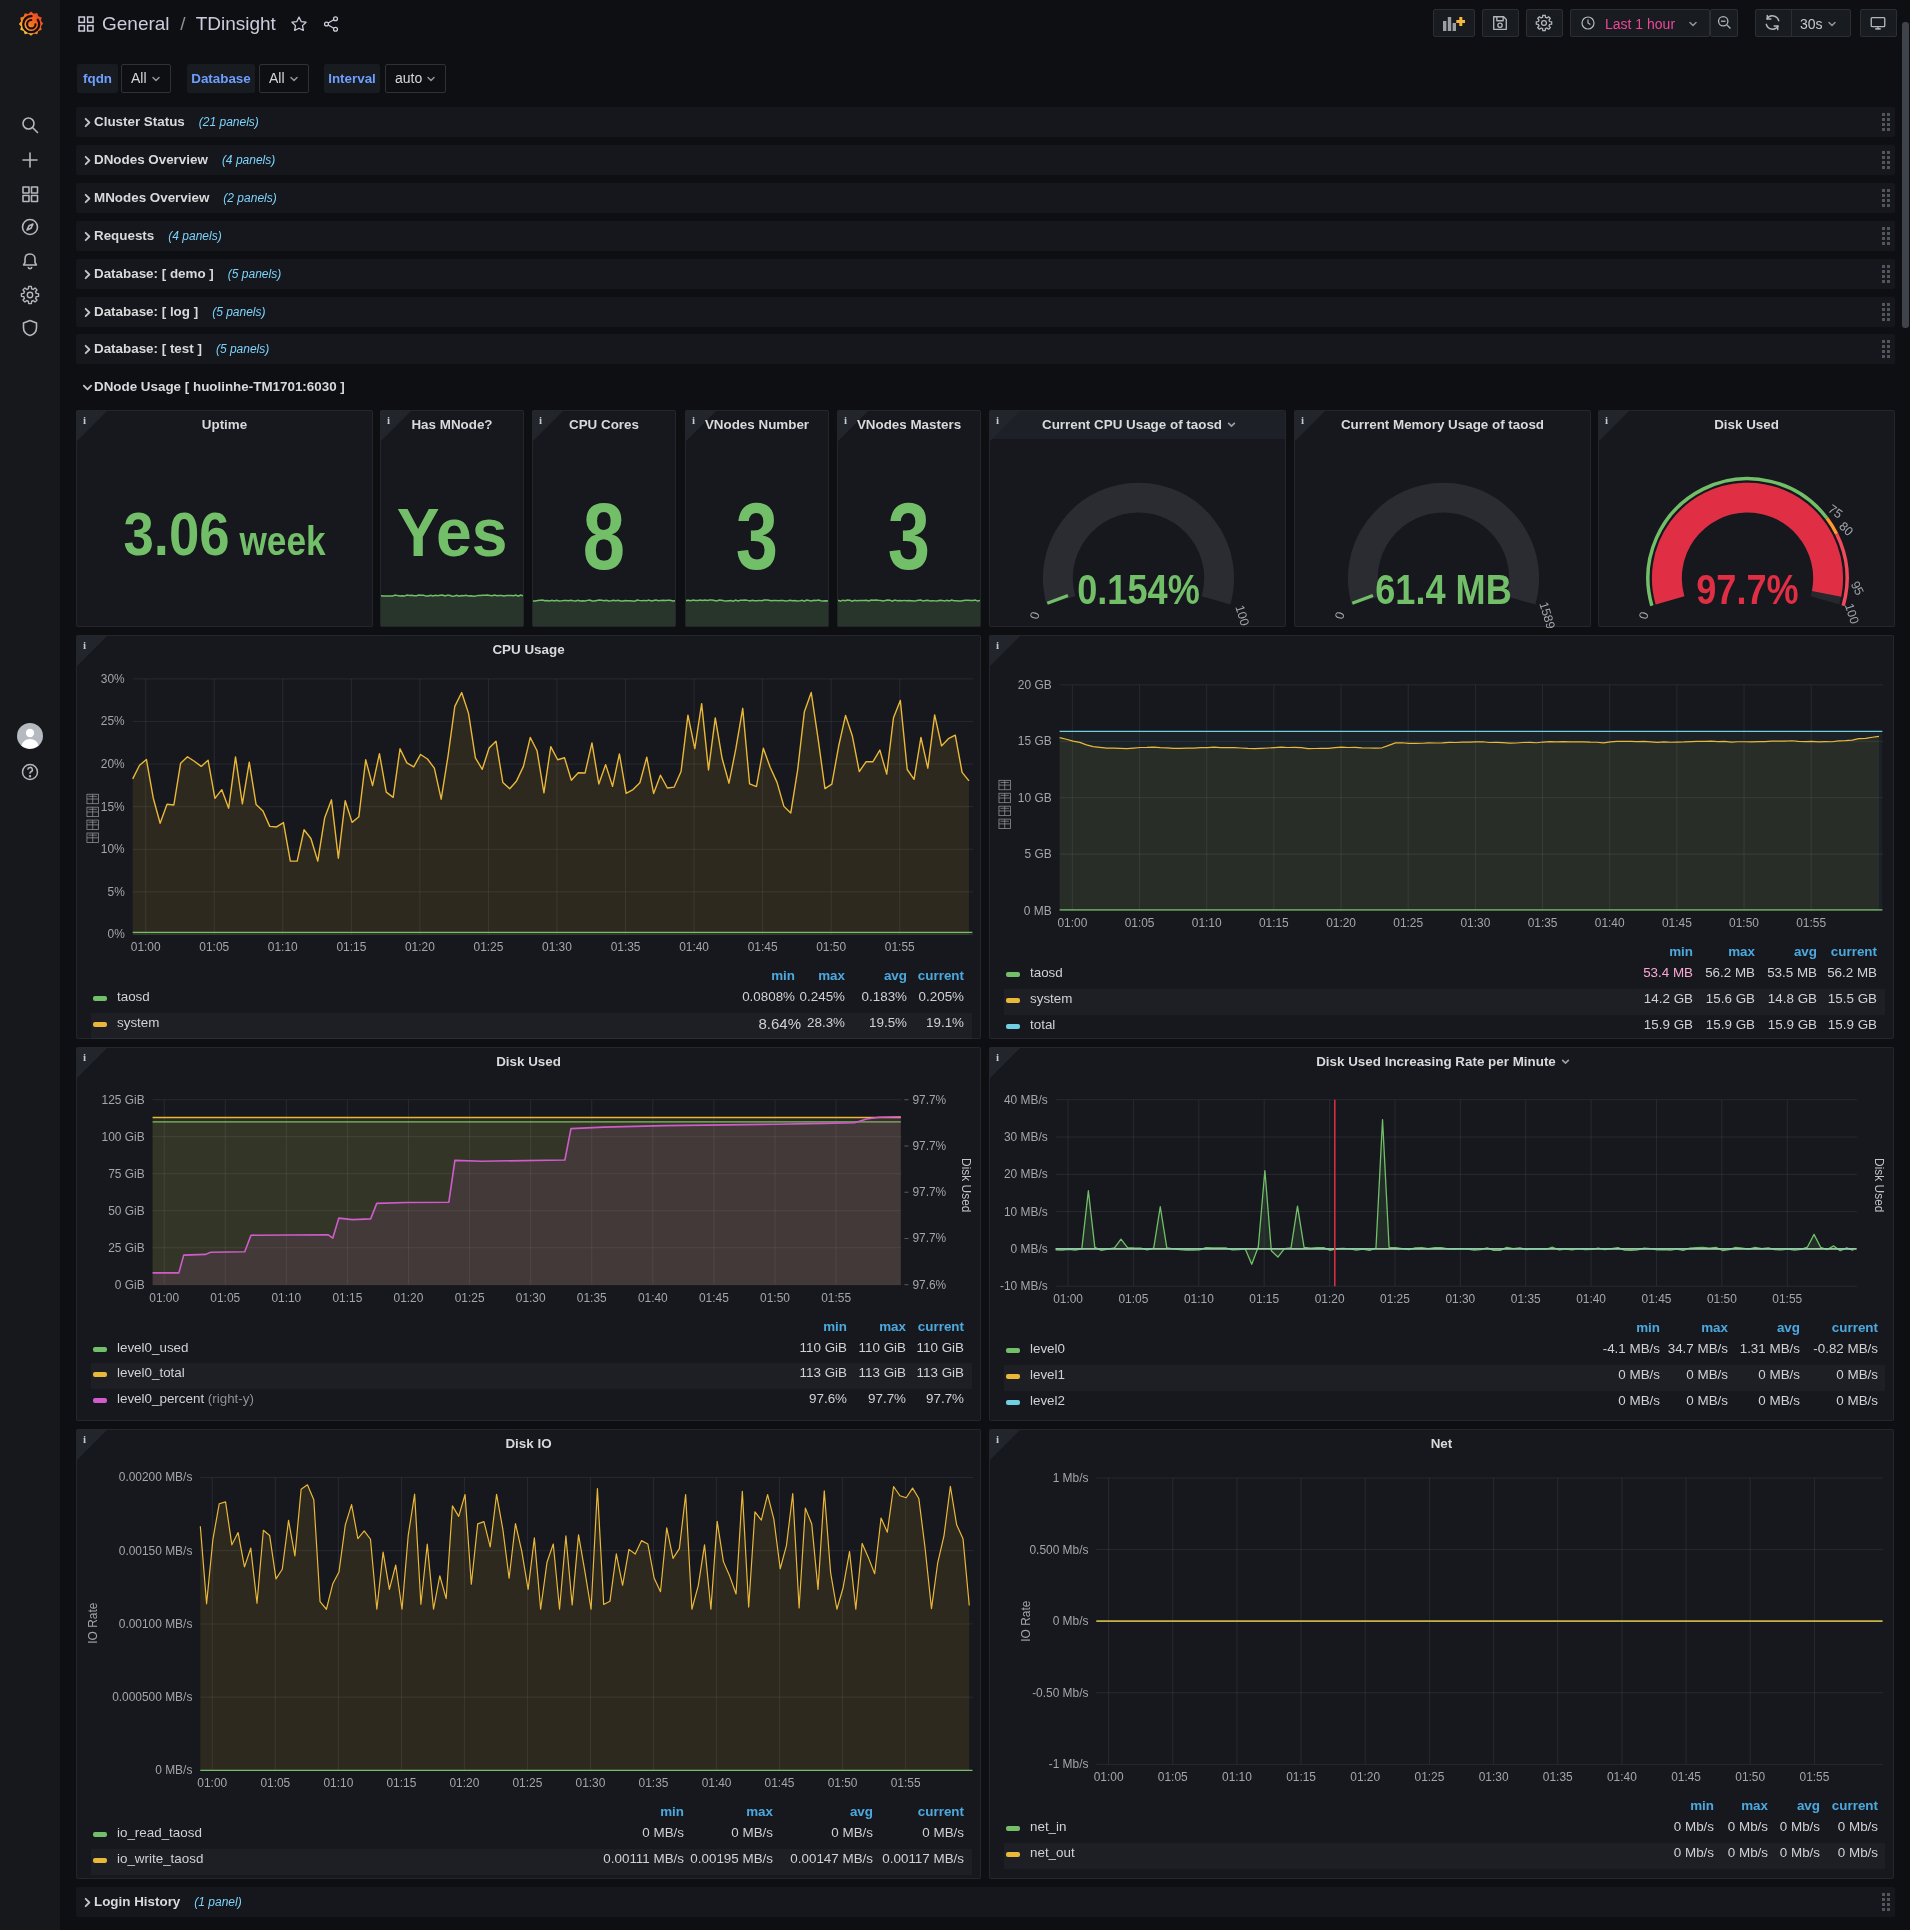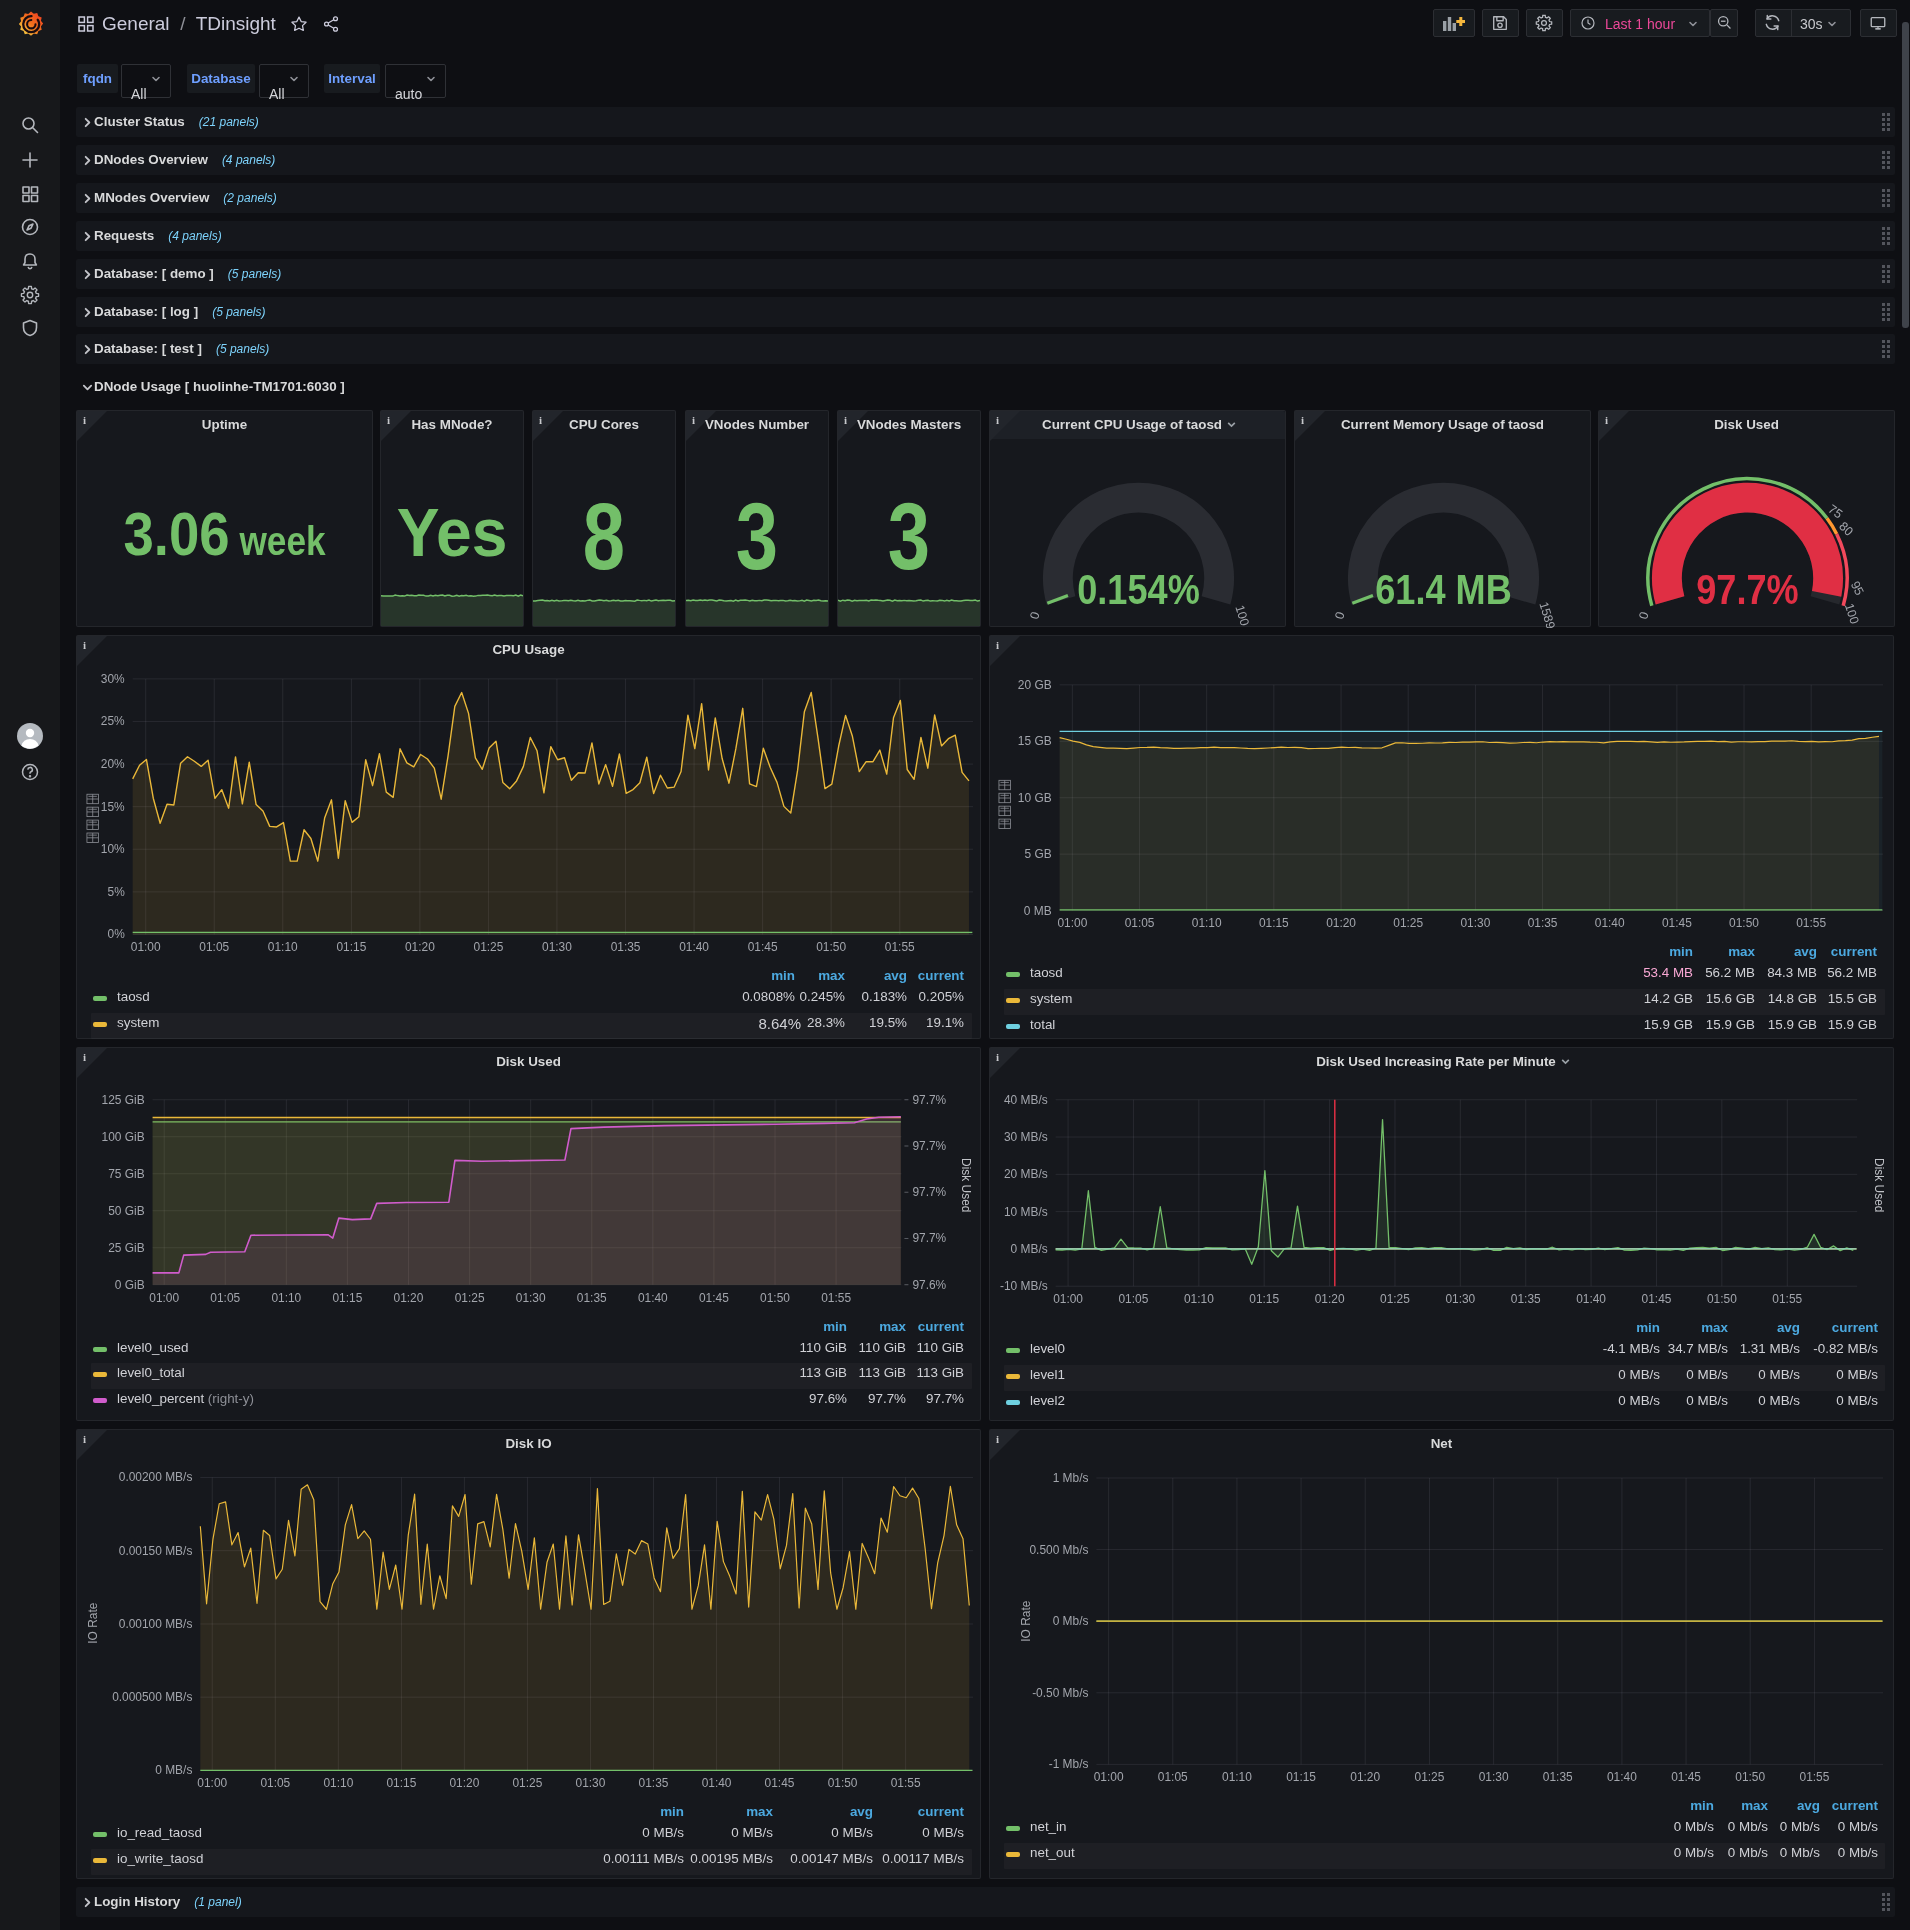--- a/index.html
+++ b/index.html
@@ -6,21 +6,21 @@
 .panel{position:absolute;background:#16181d;border:1px solid rgba(204,204,220,0.08);border-radius:2px}
 .ptitle{position:absolute;top:0;left:0;right:0;height:28px;line-height:28px;text-align:center;font-size:13.4px;font-weight:700;color:#d8d9da;white-space:nowrap}
 .corner{position:absolute;top:0;left:0;width:0;height:0;border-top:30px solid #22252b;border-right:30px solid transparent}
 .cornI{position:absolute;top:3px;left:6px;font-size:11px;font-weight:700;color:#c7c8cc;font-family:"Liberation Serif",serif}
 .rowhdr{position:absolute;left:76px;width:1819px;height:30px;background:#15171c;border-radius:2px;color:#d8d9da}
 .rowtitle{position:absolute;left:18px;top:0;height:30px;line-height:30px;font-size:13.4px;font-weight:700;white-space:nowrap}
 .rowcount{font-size:12px;font-style:italic;color:#7dd3fc;font-weight:400;margin-left:14px}
 .chev{position:absolute;left:6px;top:10px;width:11px;height:11px}
 .dots{position:absolute;right:5px;top:5px;width:9px;height:20px;background-image:radial-gradient(circle,#62656c 1.5px,transparent 1.6px);background-size:5px 5px;opacity:.8}
 .vlabel{position:absolute;height:29px;line-height:29px;text-align:center;background:#181b1f;border-radius:2px;color:#6e9fff;font-size:13.4px;font-weight:700}
-.vval{position:absolute;height:29px;line-height:27px;padding:16px 9px;border:1px solid #2f3136;border-radius:2px;color:#d5d6da;font-size:14px}
+.vval{position:absolute;height:29px;line-height:27px;padding:0 9px;border:1px solid #2f3136;border-radius:2px;color:#d5d6da;font-size:14px}
 .tbtn{position:absolute;top:9px;height:28px;background:#181b1f;border:1px solid #2c2e33;border-radius:2px;color:#c8c9cd}
 .statval{position:absolute;left:0;right:0;text-align:center;color:#73bf69;font-weight:700;line-height:1}
 svg{position:absolute;top:0;left:0}
 </style></head><body>
 
 <div class="abs" style="left:0;top:0;width:60px;height:1930px;background:#17181b"></div>
 <svg class="abs" style="left:17px;top:10px" width="28" height="28" viewBox="0 0 28 28">
 <defs>
       <linearGradient id="glog" x1="0" y1="1" x2="1" y2="0">
         <stop offset="0" stop-color="#f8e94e"></stop>
@@ -475,21 +475,21 @@
       </g>
     </svg>
     <div class="abs" style="right:200px;top:308px;font-size:13.4px;font-weight:700;color:#4ca9e0">min</div>
     <div class="abs" style="right:138px;top:308px;font-size:13.4px;font-weight:700;color:#4ca9e0">max</div>
     <div class="abs" style="right:76px;top:308px;font-size:13.4px;font-weight:700;color:#4ca9e0">avg</div>
     <div class="abs" style="right:16px;top:308px;font-size:13.4px;font-weight:700;color:#4ca9e0">current</div>
     <div class="abs" style="left:16px;top:336px;width:14px;height:4.5px;border-radius:2px;background:#73bf69"></div>
     <div class="abs" style="left:40px;top:329px;font-size:13.4px;color:#d0d1d6">taosd</div>
     <div class="abs" style="right:200px;top:329px;font-size:13.4px;color:#f9a8d4">53.4 MB</div>
     <div class="abs" style="right:138px;top:329px;font-size:13.4px;color:#d0d1d6">56.2 MB</div>
-    <div class="abs" style="right:76px;top:329px;font-size:13.4px;color:#d0d1d6">84.3 MB</div>
+    <div class="abs" style="right:76px;top:329px;font-size:13.4px;color:#d0d1d6">53.5 MB</div>
     <div class="abs" style="right:16px;top:329px;font-size:13.4px;color:#d0d1d6">56.2 MB</div>
     <div class="abs" style="left:14px;right:8px;top:353px;height:26px;background:rgba(204,204,220,0.045);border-radius:1px"></div>
     <div class="abs" style="left:16px;top:362px;width:14px;height:4.5px;border-radius:2px;background:#eab839"></div>
     <div class="abs" style="left:40px;top:355px;font-size:13.4px;color:#d0d1d6">system</div>
     <div class="abs" style="right:200px;top:355px;font-size:13.4px;color:#d0d1d6">14.2 GB</div>
     <div class="abs" style="right:138px;top:355px;font-size:13.4px;color:#d0d1d6">15.6 GB</div>
     <div class="abs" style="right:76px;top:355px;font-size:13.4px;color:#d0d1d6">14.8 GB</div>
     <div class="abs" style="right:16px;top:355px;font-size:13.4px;color:#d0d1d6">15.5 GB</div>
     <div class="abs" style="left:16px;top:388px;width:14px;height:4.5px;border-radius:2px;background:#6ed0e0"></div>
     <div class="abs" style="left:40px;top:381px;font-size:13.4px;color:#d0d1d6">total</div>

